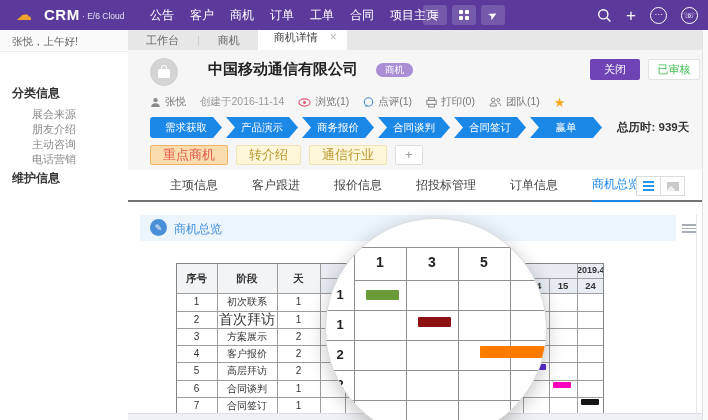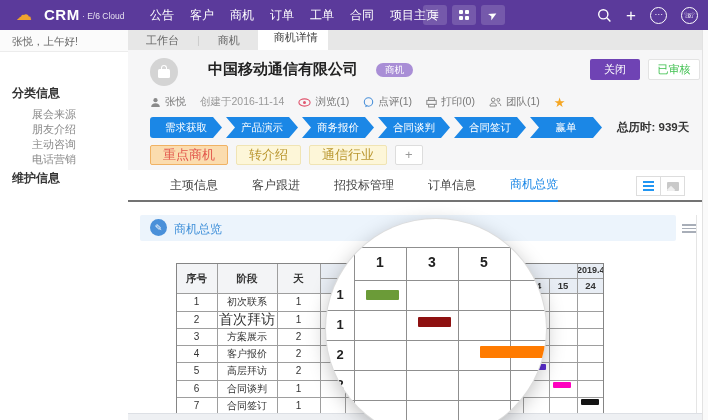--- a/index.html
+++ b/index.html
@@ -28,21 +28,21 @@
   .sidebar{left:0;top:30px;width:128px;height:390px;background:#fff;border-right:1px solid #e3e3e3;}
   .greeting{position:absolute;left:0;top:0;width:128px;height:22px;line-height:22px;padding-left:12px;box-sizing:border-box;
             font-size:10.5px;color:#666;border-bottom:1px solid #ececec;background:#fbfbfb;}
   .side-sec{position:absolute;left:12px;font-size:12px;color:#333;font-weight:bold;}
   .side-item{position:absolute;left:32px;font-size:11px;color:#8a8a8a;cursor:pointer;}
 
   
   .tabsbar{left:128px;top:30px;width:574px;height:20px;background:#e7e7e7;display:flex;align-items:stretch;font-size:11px;color:#666;}
   .tb-tab{display:flex;align-items:center;padding:0 18px;cursor:pointer;white-space:nowrap;}
   .tb-div{display:flex;align-items:center;color:#c9c9c9;}
-  .tb-active{background:#fff;color:#444;padding:0 10px 0 16px;display:flex;align-items:flex-start;gap:12px;cursor:pointer;flex-direction:column;}
+  .tb-active{background:#fff;color:#444;padding:0 10px 0 16px;display:flex;align-items:flex-start;gap:12px;cursor:pointer;}
   .tb-close{color:#b5b5b5;font-size:12px;cursor:pointer;}
 
   
   .headerpanel{left:128px;top:50px;width:574px;height:120px;background:#f6f6f7;}
   .avatar{position:absolute;left:22px;top:8px;width:28px;height:28px;border-radius:50%;background:#d4d4d4;}
   .bag{position:absolute;left:8px;top:11px;width:12px;height:9px;background:#fff;border-radius:1.5px;}
   .bag-handle{position:absolute;left:11px;top:7px;width:6px;height:5px;border:1.5px solid #fff;border-bottom:none;border-radius:4px 4px 0 0;box-sizing:border-box;}
   .company{position:absolute;left:80px;top:10px;font-size:15px;font-weight:bold;color:#222;}
   .badge{position:absolute;left:248px;top:13px;background:#a98ed6;color:#fff;font-size:9.5px;line-height:14px;padding:0 9px;border-radius:8px;}
   .btn-close{position:absolute;left:462px;top:9px;width:50px;height:21px;background:#6f43b4;color:#fff;font-size:11px;
@@ -242,20 +242,21 @@
       <span class="tag soft">通信行业</span>
       <span class="tag add">+</span>
     </div>
   </section>
 
   <div class="abs content"></div>
 
   <div class="dtabs">
     <span class="dtab">主项信息</span>
     <span class="dtab">客户跟进</span>
+    <span class="dtab">报价信息</span>
     <span class="dtab">招投标管理</span>
     <span class="dtab">订单信息</span>
     <span class="dtab active">商机总览</span>
   </div>
   <span class="viewtoggle" style="left:636px;">
       <span class="hbars">
         <i></i>
         <i></i>
         <i></i>
       </span>

